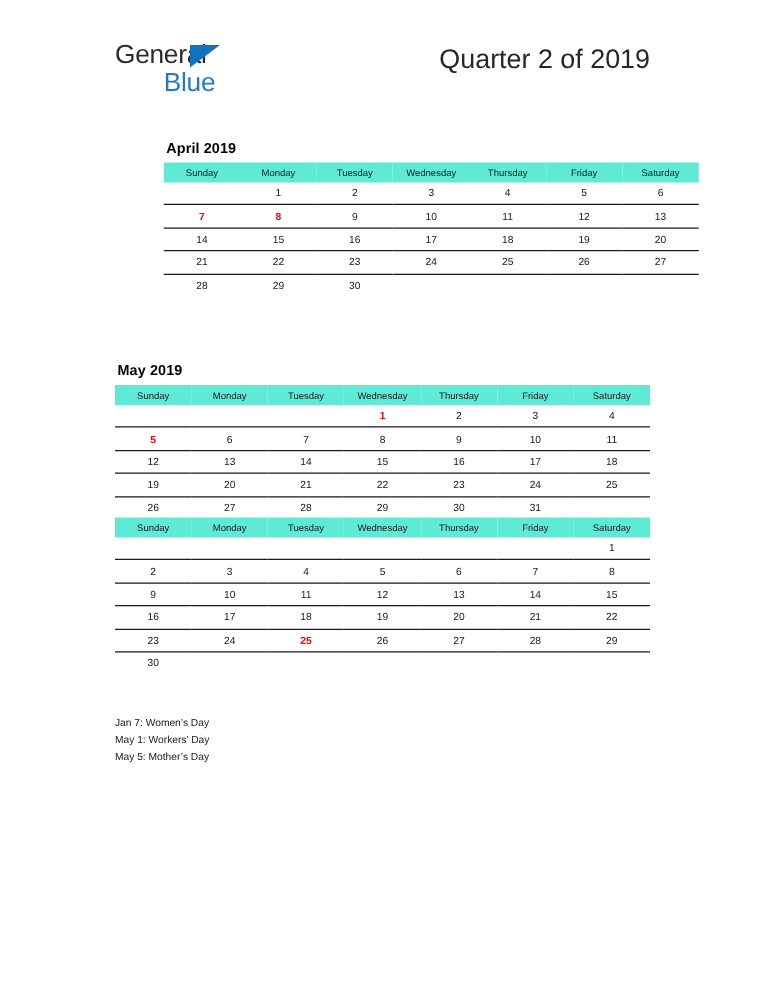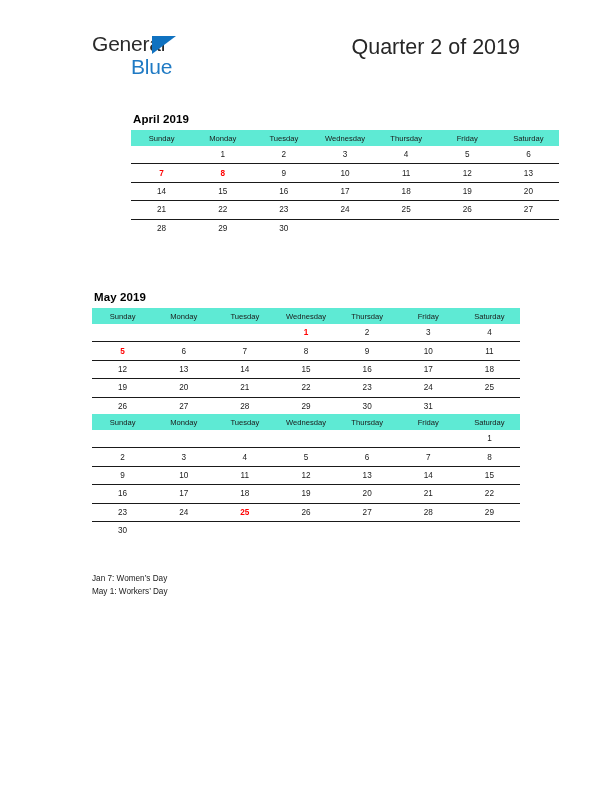--- a/index.html
+++ b/index.html
@@ -363,13 +363,14 @@
           <td class="empty">&nbsp;</td>
           <td class="empty">&nbsp;</td>
         </tr>
       </tbody>
   </table>
 </div>
 
 <div class="holiday-list">
     <div class="holiday-item">Jan 7: Women’s Day</div>
     <div class="holiday-item">May 1: Workers’ Day</div>
+    <div class="holiday-item">May 5: Mother’s Day</div>
   </div>
 
 </body></html>

